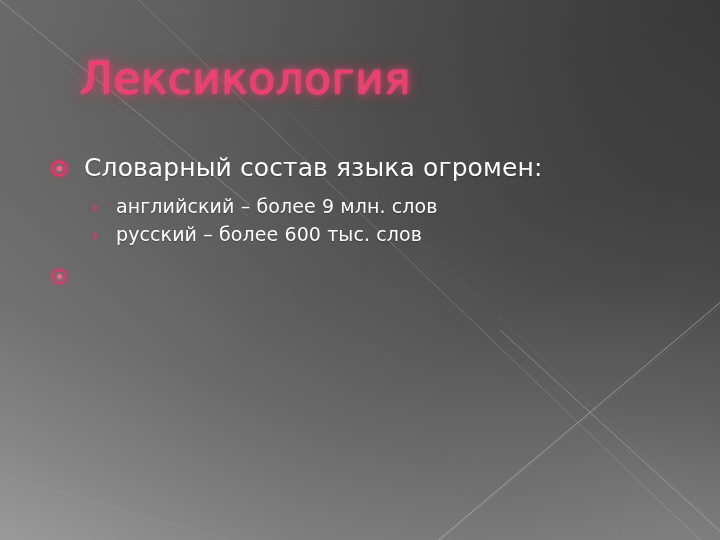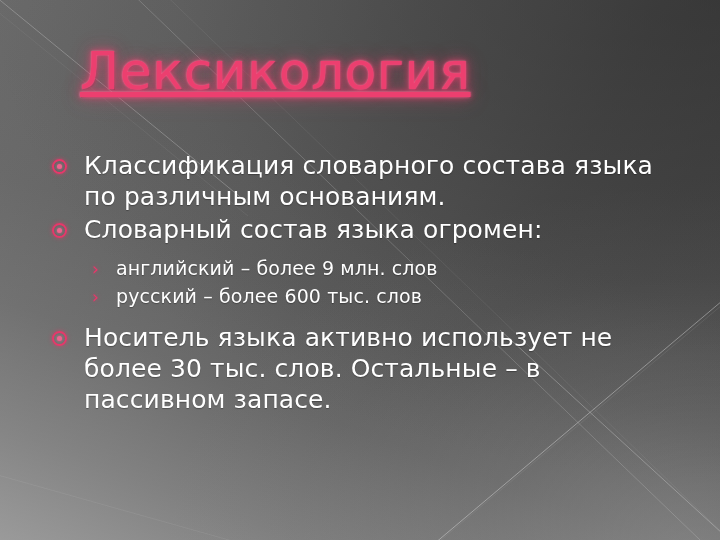--- a/index.html
+++ b/index.html
@@ -70,34 +70,33 @@
   
   .content {
     position: absolute;
     inset: 0;
     z-index: 5;
   }
 
   .slide-title {
     position: absolute;
     left: 80px;
-    top: 42px;
-    font-size: 52px;
+    top: 54px;
+    font-size: 44px;
     letter-spacing: 0.4px;
     line-height: 1.15;
     font-weight: 400;
     color: #ec3f6f;
     text-shadow:
        0 0 2px rgba(255,120,160,0.95),
        0 0 6px rgba(236,63,111,0.80),
        0 0 13px rgba(236,63,111,0.55),
        0 0 22px rgba(236,63,111,0.32),
        1px 1px 1px rgba(70,20,35,0.55);
     white-space: nowrap;
-    text-decoration: underline;
   }
 
   .body-block {
     position: absolute;
     left: 50px;
     top: 150px;
     width: 630px;
   }
 
   ul.lvl1 {
@@ -196,21 +195,20 @@
 
   <div class="content">
 
     <div class="slide-title">Лексикология</div>
 
     <div class="body-block">
       <ul class="lvl1">
 
         <li class="b1">
           <span class="bullet1"></span>
-          <span>Классификация словарного состава языка по различным основаниям.</span>
         </li>
 
         <li class="b1">
           <span class="bullet1"></span>
           <span>Словарный состав языка огромен:</span>
           <div class="sub-wrap">
             <ul class="lvl2">
               <li class="b2">
                 <span class="bullet2">›</span>
                 <span>английский – более 9 млн. слов</span>
@@ -218,20 +216,19 @@
               <li class="b2">
                 <span class="bullet2">›</span>
                 <span>русский – более 600 тыс. слов</span>
               </li>
             </ul>
           </div>
         </li>
 
         <li class="b1">
           <span class="bullet1"></span>
-          <span>Носитель языка активно использует не более 30 тыс. слов. Остальные – в пассивном запасе.</span>
         </li>
 
       </ul>
     </div>
 
   </div>
 </div>
 
 </body></html>

